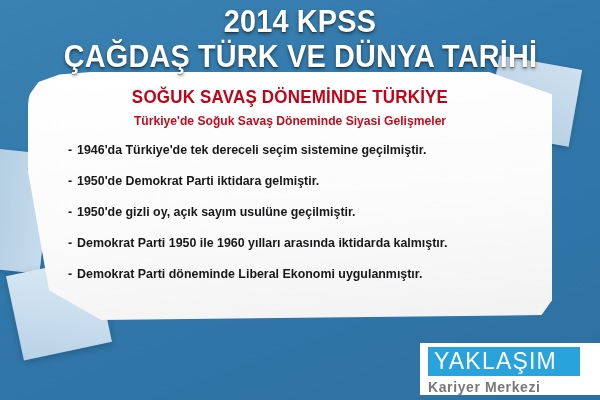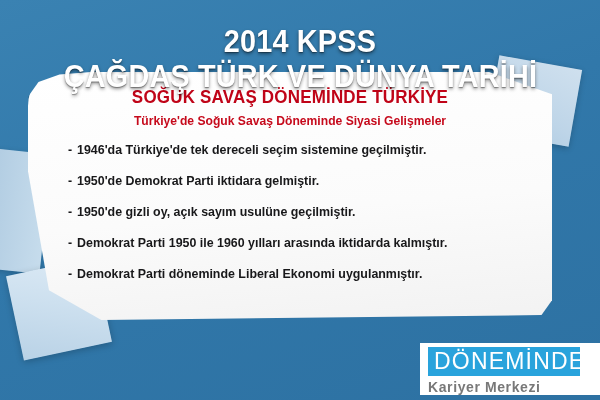--- a/index.html
+++ b/index.html
@@ -16,21 +16,20 @@
     overflow:hidden;
   }
 
   
   #header {
     position:absolute; left:0; top:0; width:600px; height:84px;
     z-index:6;
     display:flex; flex-direction:column;
     align-items:center; justify-content:flex-start;
     padding-top:5px;
-    margin-top:20px;
   }
   #header .line {
     color:#ffffff;
     font-weight:bold;
     letter-spacing:0.2px;
     white-space:nowrap;
     text-shadow:0 2px 4px rgba(0,0,0,.45), 0 1px 1px rgba(0,0,0,.35);
     transform:scaleX(.93);
     transform-origin:center;
   }
@@ -195,18 +194,18 @@
           <span class="dash">-</span>
           <span>Demokrat Parti döneminde Liberal Ekonomi uygulanmıştır.</span>
         </li>
       </ul>
 
     </div>
   </div>
 
   <div id="logo-panel">
     <div id="logo-band">
-      <div class="word">DÖNEMİNDE</div>
+      <div class="word">YAKLAŞIM</div>
     </div>
     <div id="logo-sub">Kariyer Merkezi</div>
   </div>
 
 </div>
 
 </body></html>

